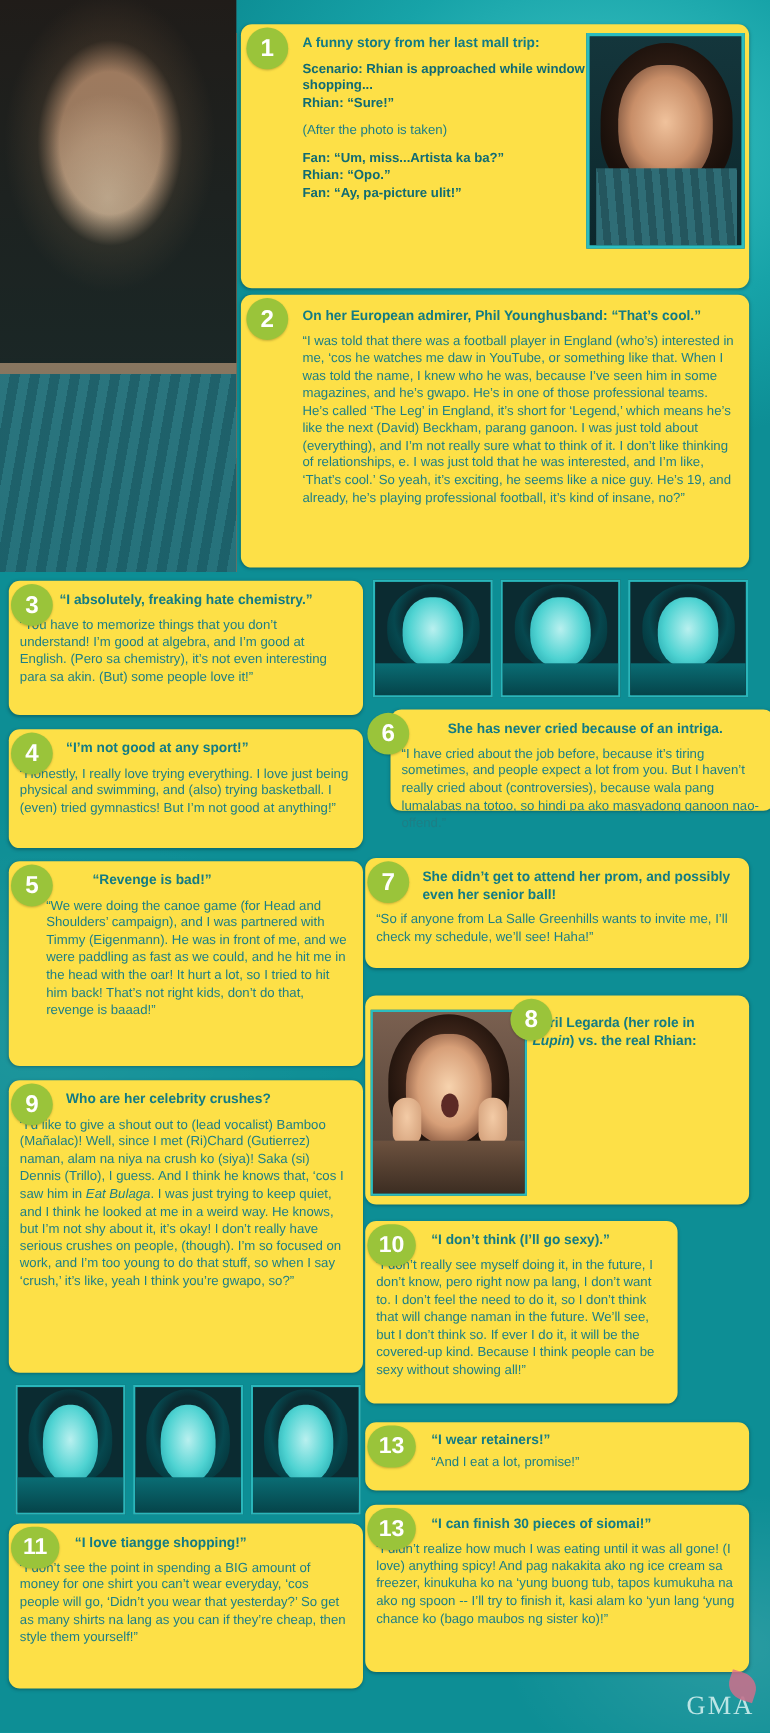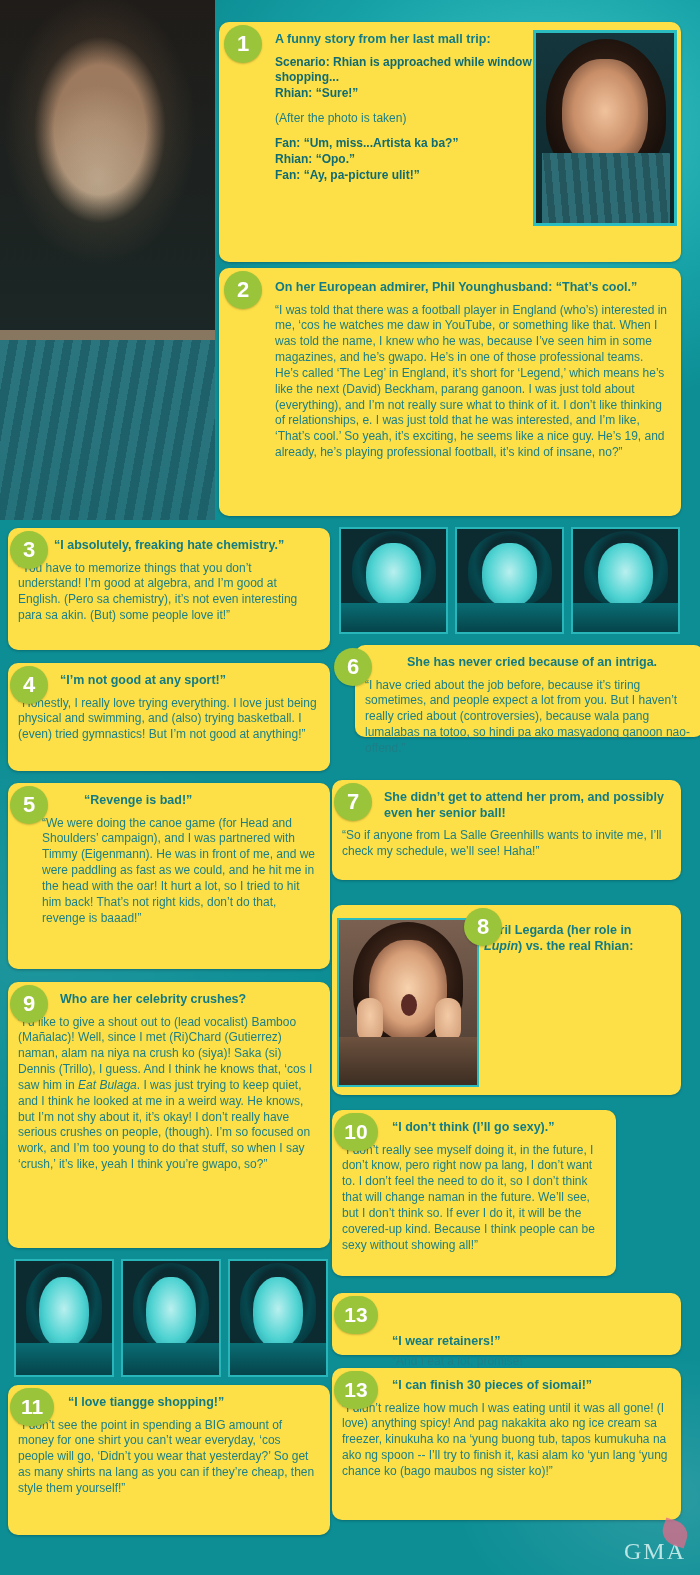--- a/index.html
+++ b/index.html
@@ -251,21 +251,21 @@
 
   <div class="card" style="left:332px;top:1110px;width:284px;height:166px;">
     <div class="inner" style="padding-left:60px;">
       <div class="headline">“I don’t think (I’ll go sexy).”</div>
       <div class="body" style="margin-left:-50px;">“I don’t really see myself doing it, in the future, I don’t know, pero right now pa lang, I don’t want to. I don’t feel the need to do it, so I don’t think that will change naman in the future. We’ll see, but I don’t think so. If ever I do it, it will be the covered-up kind. Because I think people can be sexy without showing all!”</div>
     </div>
   </div>
   <div class="num wide" style="left:334px;top:1113px;">10</div>
 
   <div class="card" style="left:332px;top:1293px;width:349px;height:62px;">
-    <div class="inner" style="padding-left:60px;padding-top:9px;margin-top:32px;">
+    <div class="inner" style="padding-left:60px;padding-top:9px;">
       <div class="headline" style="margin-bottom:4px;">“I wear retainers!”</div>
       <div class="body">“And I eat a lot, promise!”</div>
     </div>
   </div>
   <div class="num wide" style="left:334px;top:1296px;">13</div>
 
   <div class="strip" id="strip2">
     <div class="sp">
         <div class="h"></div>
         <div class="f"></div>

